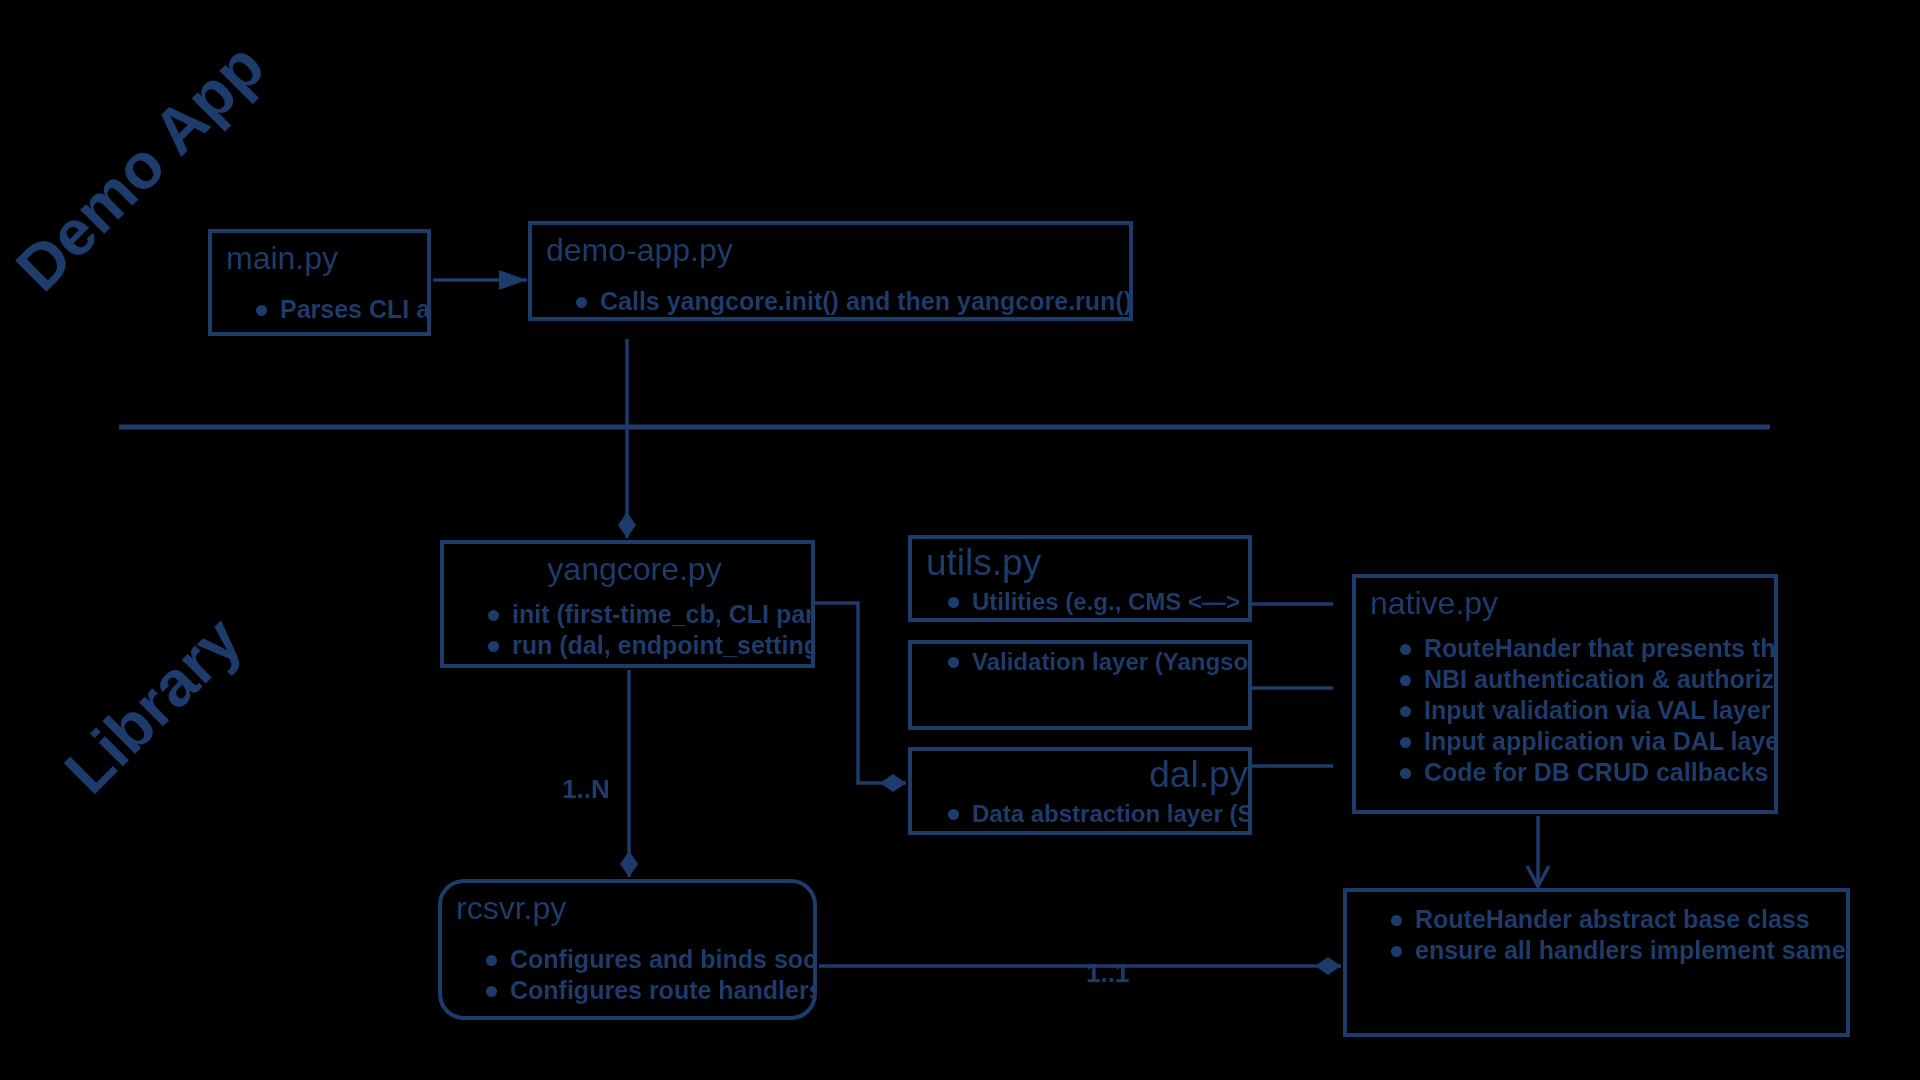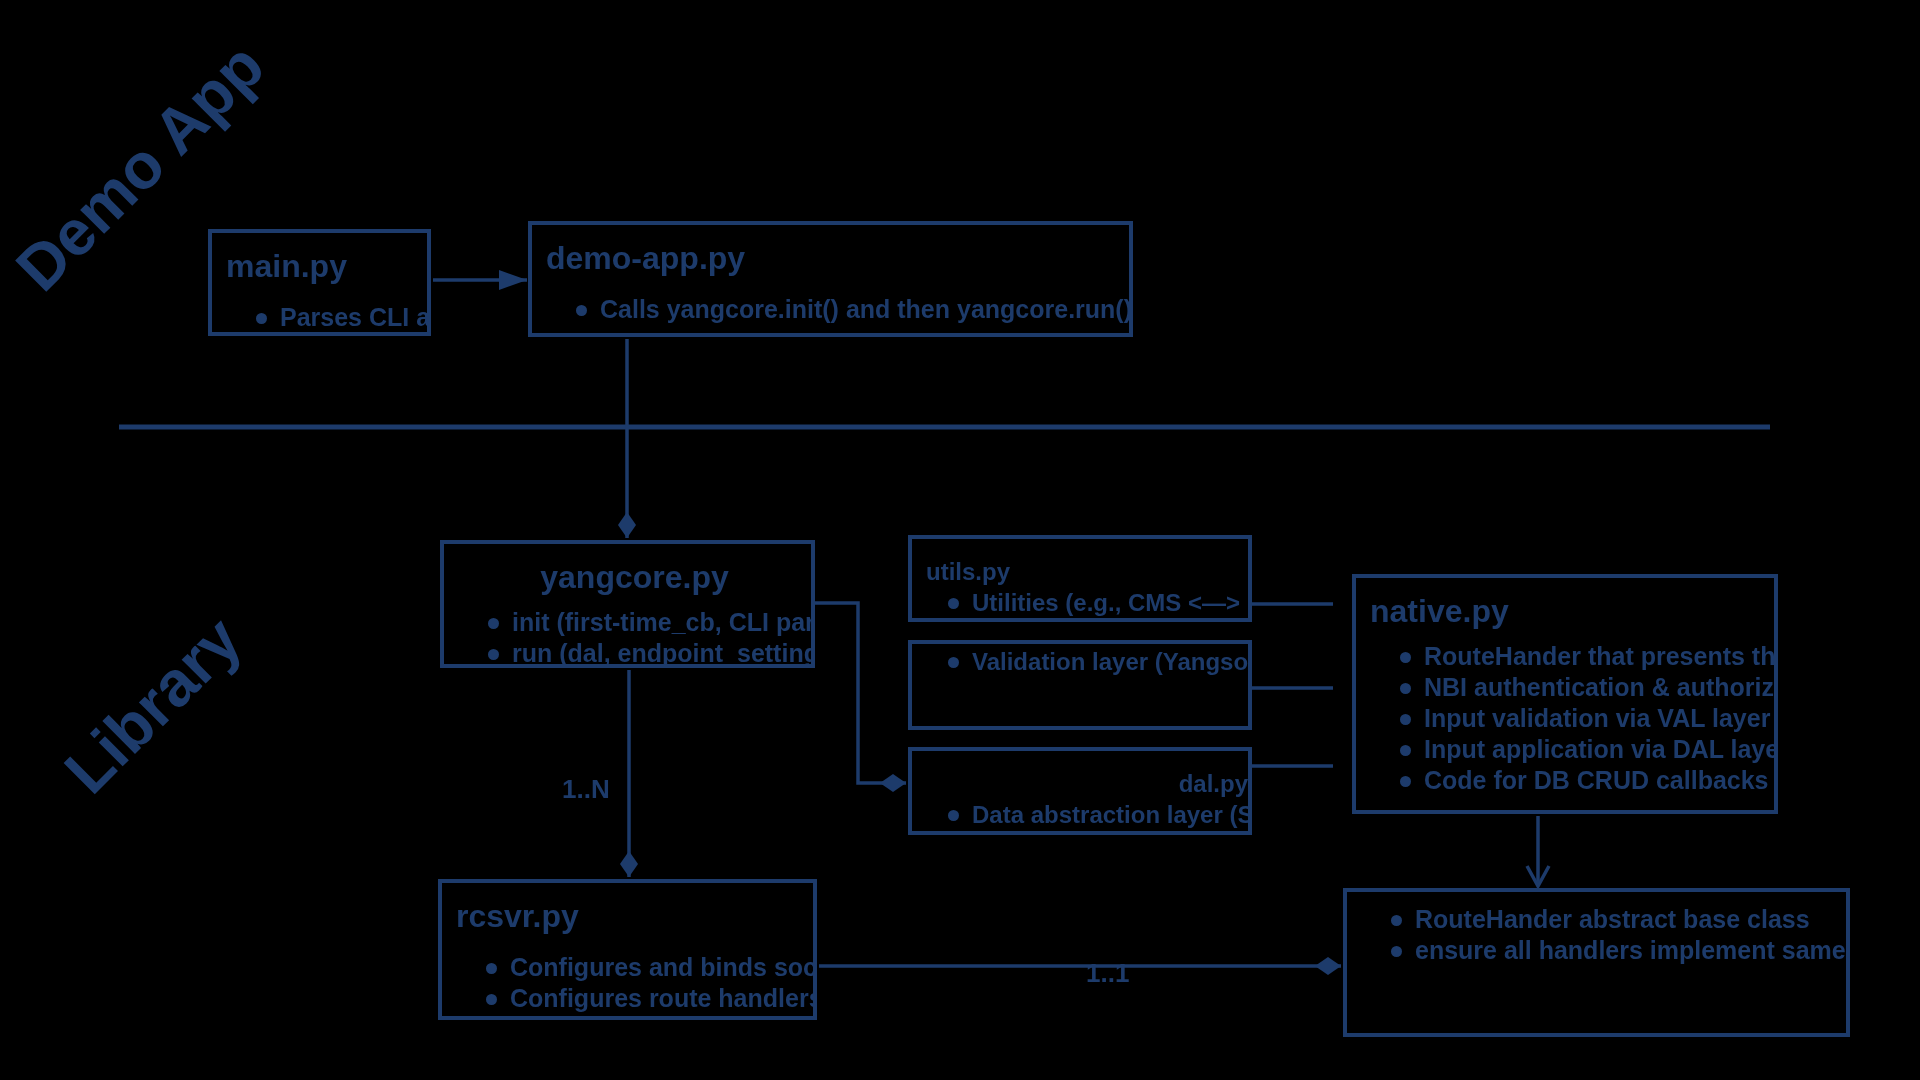--- a/index.html
+++ b/index.html
@@ -20,34 +20,34 @@
   }
   #label-demo-app{left:-25px; top:130px;}
   #label-library{left:-12px; top:668px;}
 
   
   .box{
     position:absolute; border:4px solid var(--ink);
     background:transparent; overflow:hidden;
   }
   .box-title{
-    font-size:32px; font-weight:700; color:var(--ink);
-    padding:8px 0 0 14px; line-height:1.1; white-space:nowrap;margin-top:8px;
+    font-size:32px; font-weight:400; color:var(--ink);
+    padding:8px 0 0 14px; line-height:1.1; white-space:nowrap;
   }
   .box ul{ list-style:none; margin:12px 0 0 0; padding:0 0 0 44px; }
   .box li{
     font-size:25px; font-weight:700; line-height:1.24;
     position:relative; padding-left:24px; white-space:nowrap; color:var(--ink);
   }
   .box li::before{
     content:""; position:absolute; left:0; top:0.42em;
     width:11px; height:11px; border-radius:50%; background:var(--ink);
   }
   .box.gap ul{ margin-top:18px; }
-  .box.compact .box-title{ font-size:24px; padding-top:12px; }
+  .box.compact .box-title{ font-size:37px; padding-top:4px; }
   .box.compact ul{ margin-top:3px; padding-left:36px; }
   .box.compact li{ font-size:24px; }
 
   
   .mult-label{
     position:absolute; font-size:26px; font-weight:700; color:var(--ink);
     white-space:nowrap;
   }
   #mult-1n{left:562px; top:774px;}
   #mult-11{left:1086px; top:958px;}
@@ -71,21 +71,21 @@
 
   <div class="section-label" id="label-library">Library</div>
 
   <div id="boxes">
       <div class="box gap" style="left: 208px; top: 229px; width: 223px; height: 107px;">
         <div class="box-title">main.py</div>
         <ul>
           <li>Parses CLI args</li>
         </ul>
       </div>
-      <div class="box gap" style="left: 528px; top: 221px; width: 605px; height: 116px;">
+      <div class="box gap" style="left: 528px; top: 221px; width: 605px; height: 100px;">
         <div class="box-title">demo-app.py</div>
         <ul>
           <li>Calls yangcore.init() and then yangcore.run()</li>
         </ul>
       </div>
       <div class="box" style="left: 440px; top: 540px; width: 375px; height: 128px; text-align: center;">
         <div class="box-title">yangcore.py</div>
         <ul>
           <li>init (first-time_cb, CLI params)</li>
           <li>run (dal, endpoint_settings)</li>
@@ -111,21 +111,21 @@
       <div class="box" style="left: 1352px; top: 574px; width: 426px; height: 240px;">
         <div class="box-title">native.py</div>
         <ul>
           <li>RouteHander that presents the NBI</li>
           <li>NBI authentication &amp; authorization</li>
           <li>Input validation via VAL layer</li>
           <li>Input application via DAL layer</li>
           <li>Code for DB CRUD callbacks</li>
         </ul>
       </div>
-      <div class="box gap" style="left: 438px; top: 879px; width: 379px; height: 141px;">
+      <div class="box gap" style="left: 438px; top: 879px; width: 379px; height: 141px; border-radius: 26px;">
         <div class="box-title">rcsvr.py</div>
         <ul>
           <li>Configures and binds socket</li>
           <li>Configures route handlers</li>
         </ul>
       </div>
       <div class="box" style="left: 1343px; top: 888px; width: 507px; height: 149px;">
         <ul>
           <li>RouteHander abstract base class</li>
           <li>ensure all handlers implement same API</li>

